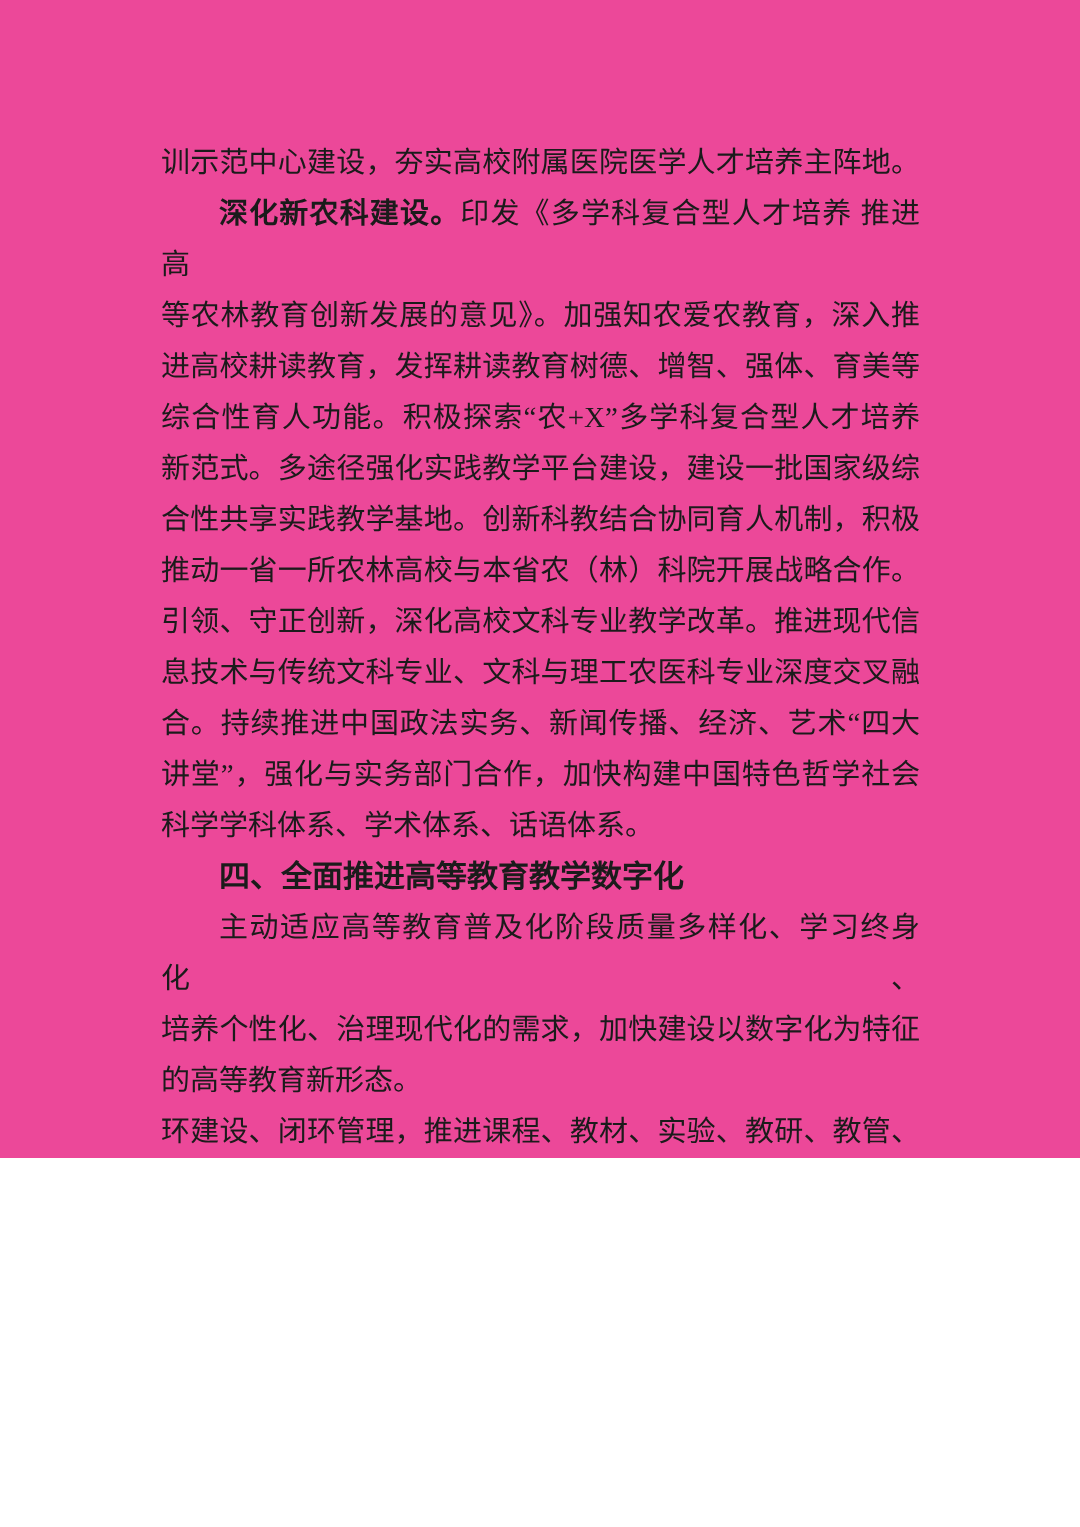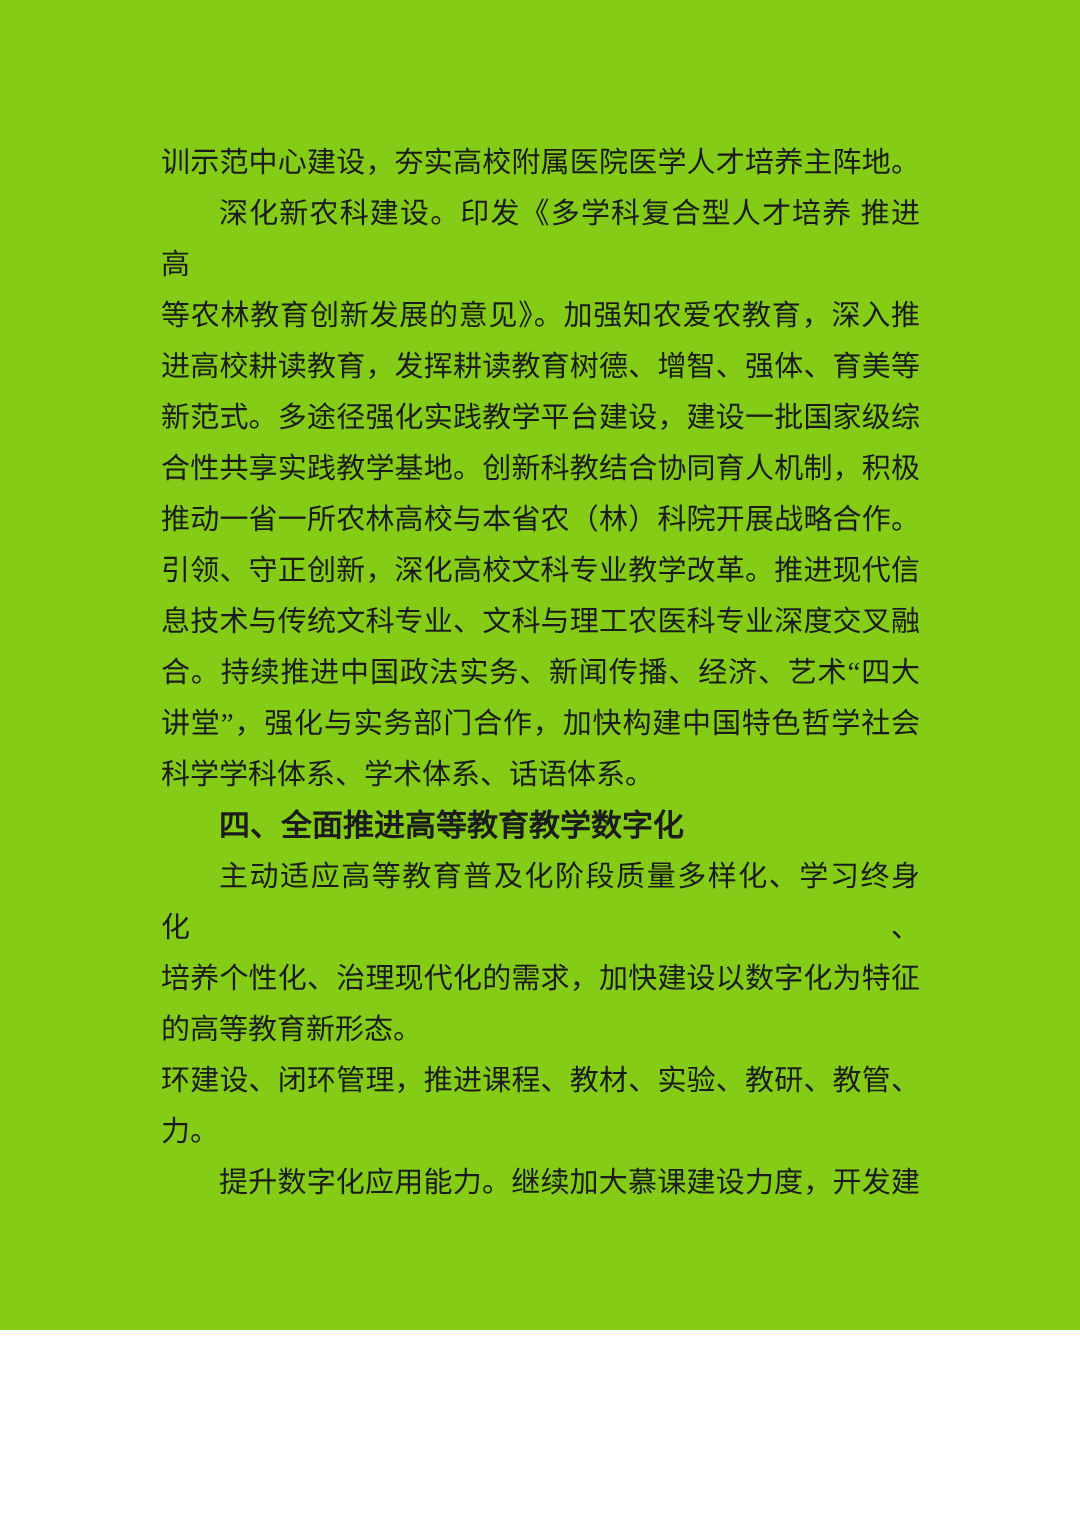--- a/index.html
+++ b/index.html
@@ -3,22 +3,22 @@
 <meta charset="utf-8">
 <style>
   html, body {
     margin: 0;
     padding: 0;
     background: #ffffff;
   }
   .page {
     position: relative;
     width: 1080px;
-    height: 1330px;
-    background: #84cc16;
+    height: 1158px;
+    background: #ec4899;
     overflow: hidden;
     font-family: "Liberation Serif", "DejaVu Serif", serif;
     color: #1b1b1b;
   }
   .text-block {
     position: absolute;
     left: 161px;
     top: 137px;
     width: 759px;
     font-size: 29px;
@@ -30,21 +30,21 @@
     text-align: justify;
     white-space: normal;
   }
   .line.full {
     text-align-last: justify;
   }
   .line.indent {
     text-indent: 58px;
   }
   .lead {
-    font-weight: 400;
+    font-weight: 700;
   }
   .line.heading {
     font-family: "Liberation Sans", "DejaVu Sans", sans-serif;
     font-weight: 700;
     font-size: 31px;
     text-align: right;
     text-align-last: left;
   }
   .page-number {
     position: absolute;
@@ -65,20 +65,21 @@
   <div class="text-block">
 
     <p class="line full"><span class="lead"></span><span>训示范中心建设，夯实高校附属医院医学人才培养主阵地。</span></p>
 
     <p class="line full indent"><span class="lead">深化新农科建设。</span><span>印发《多学科复合型人才培养 推进高</span></p>
 
     <p class="line full"><span class="lead"></span><span>等农林教育创新发展的意见》。加强知农爱农教育，深入推</span></p>
 
     <p class="line full"><span class="lead"></span><span>进高校耕读教育，发挥耕读教育树德、增智、强体、育美等</span></p>
 
+    <p class="line full"><span class="lead"></span><span>综合性育人功能。积极探索“农+X”多学科复合型人才培养</span></p>
 
     <p class="line full"><span class="lead"></span><span>新范式。多途径强化实践教学平台建设，建设一批国家级综</span></p>
 
     <p class="line full"><span class="lead"></span><span>合性共享实践教学基地。创新科教结合协同育人机制，积极</span></p>
 
     <p class="line full"><span class="lead"></span><span>推动一省一所农林高校与本省农（林）科院开展战略合作。</span></p>
 
 
     <p class="line full"><span class="lead"></span><span>引领、守正创新，深化高校文科专业教学改革。推进现代信</span></p>
 

